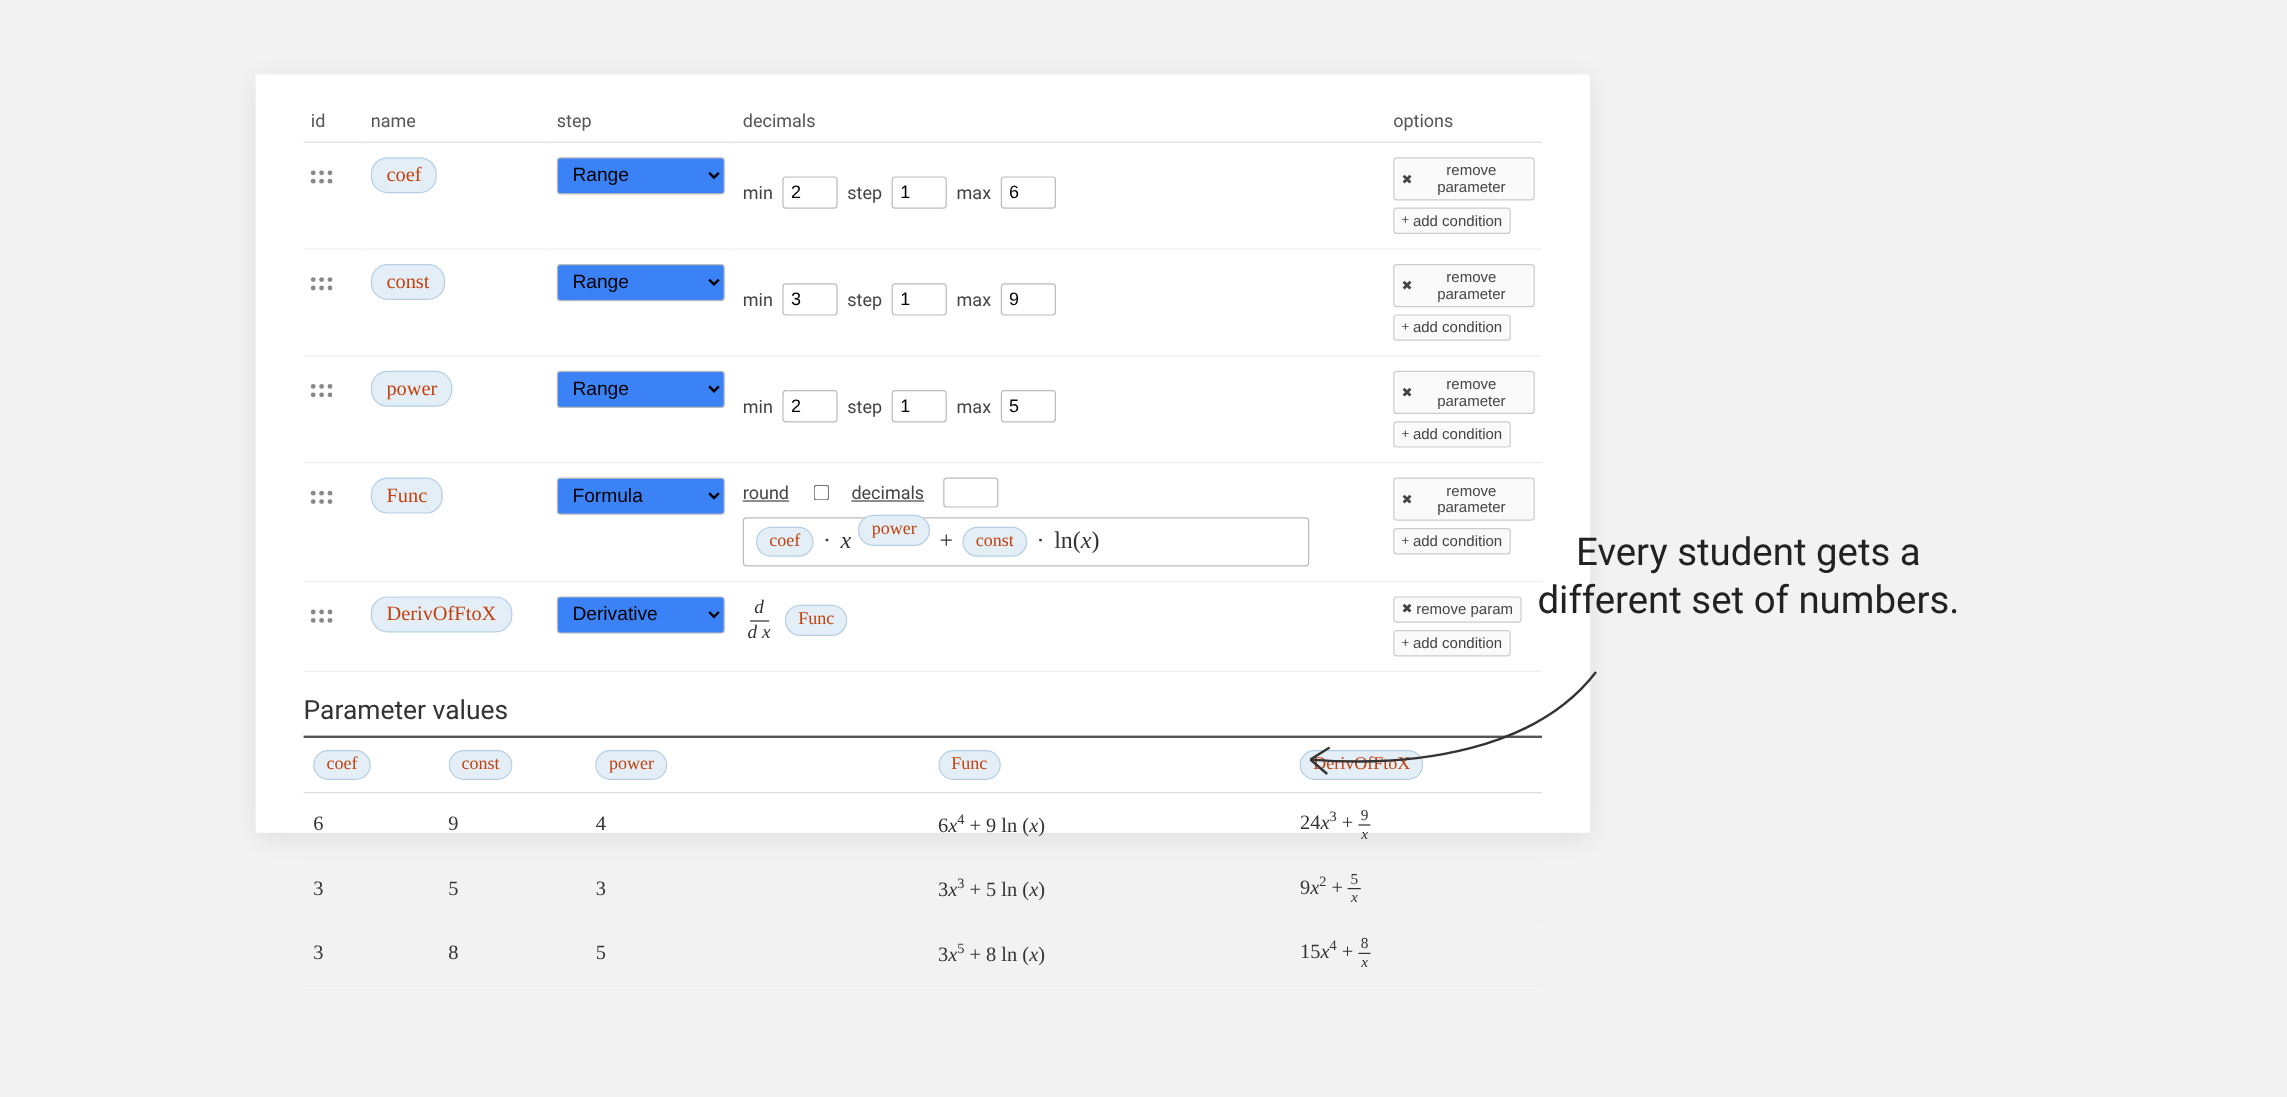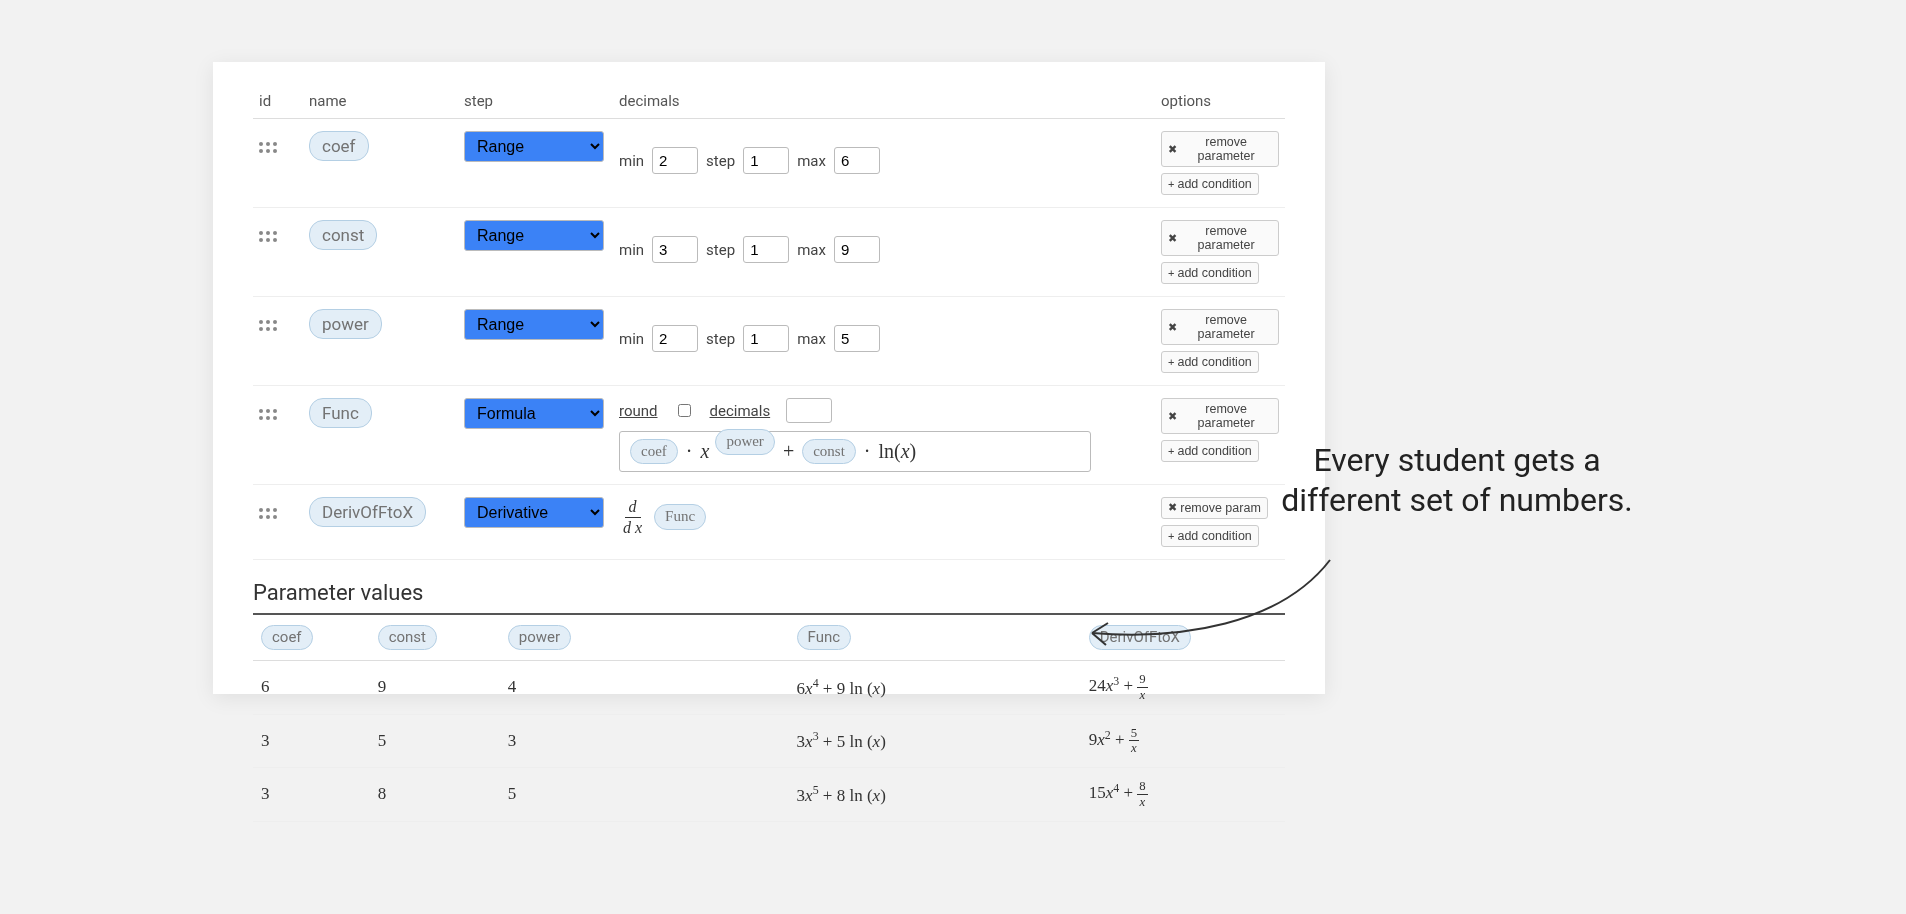--- a/index.html
+++ b/index.html
@@ -76,25 +76,26 @@
     grid-template-rows: repeat(2, 4px);
     gap: 3px;
     cursor: grab;
     margin-top: 10px;
   }
   .drag-handle span { width: 4px; height: 4px; background: #888; border-radius: 50%; }
   .pill {
     display: inline-block;
     background: #e3eef7;
     border: 1px solid #b4cfe4;
-    color: #737373;
+    color: #c2410c;
     border-radius: 14px;
     padding: 3px 12px;
     font-size: 17px;
     line-height: 1.3;
+    font-family: Liberation Serif, serif;
   }
   .pill.sm { font-size: 15px; padding: 2px 10px; }
   select.type-select {
     width: 140px;
     font-size: 16px;
     padding: 5px 8px;
     border: 1px solid #bbb;
     border-radius: 3px;
     background: #3b82f6;
   }

